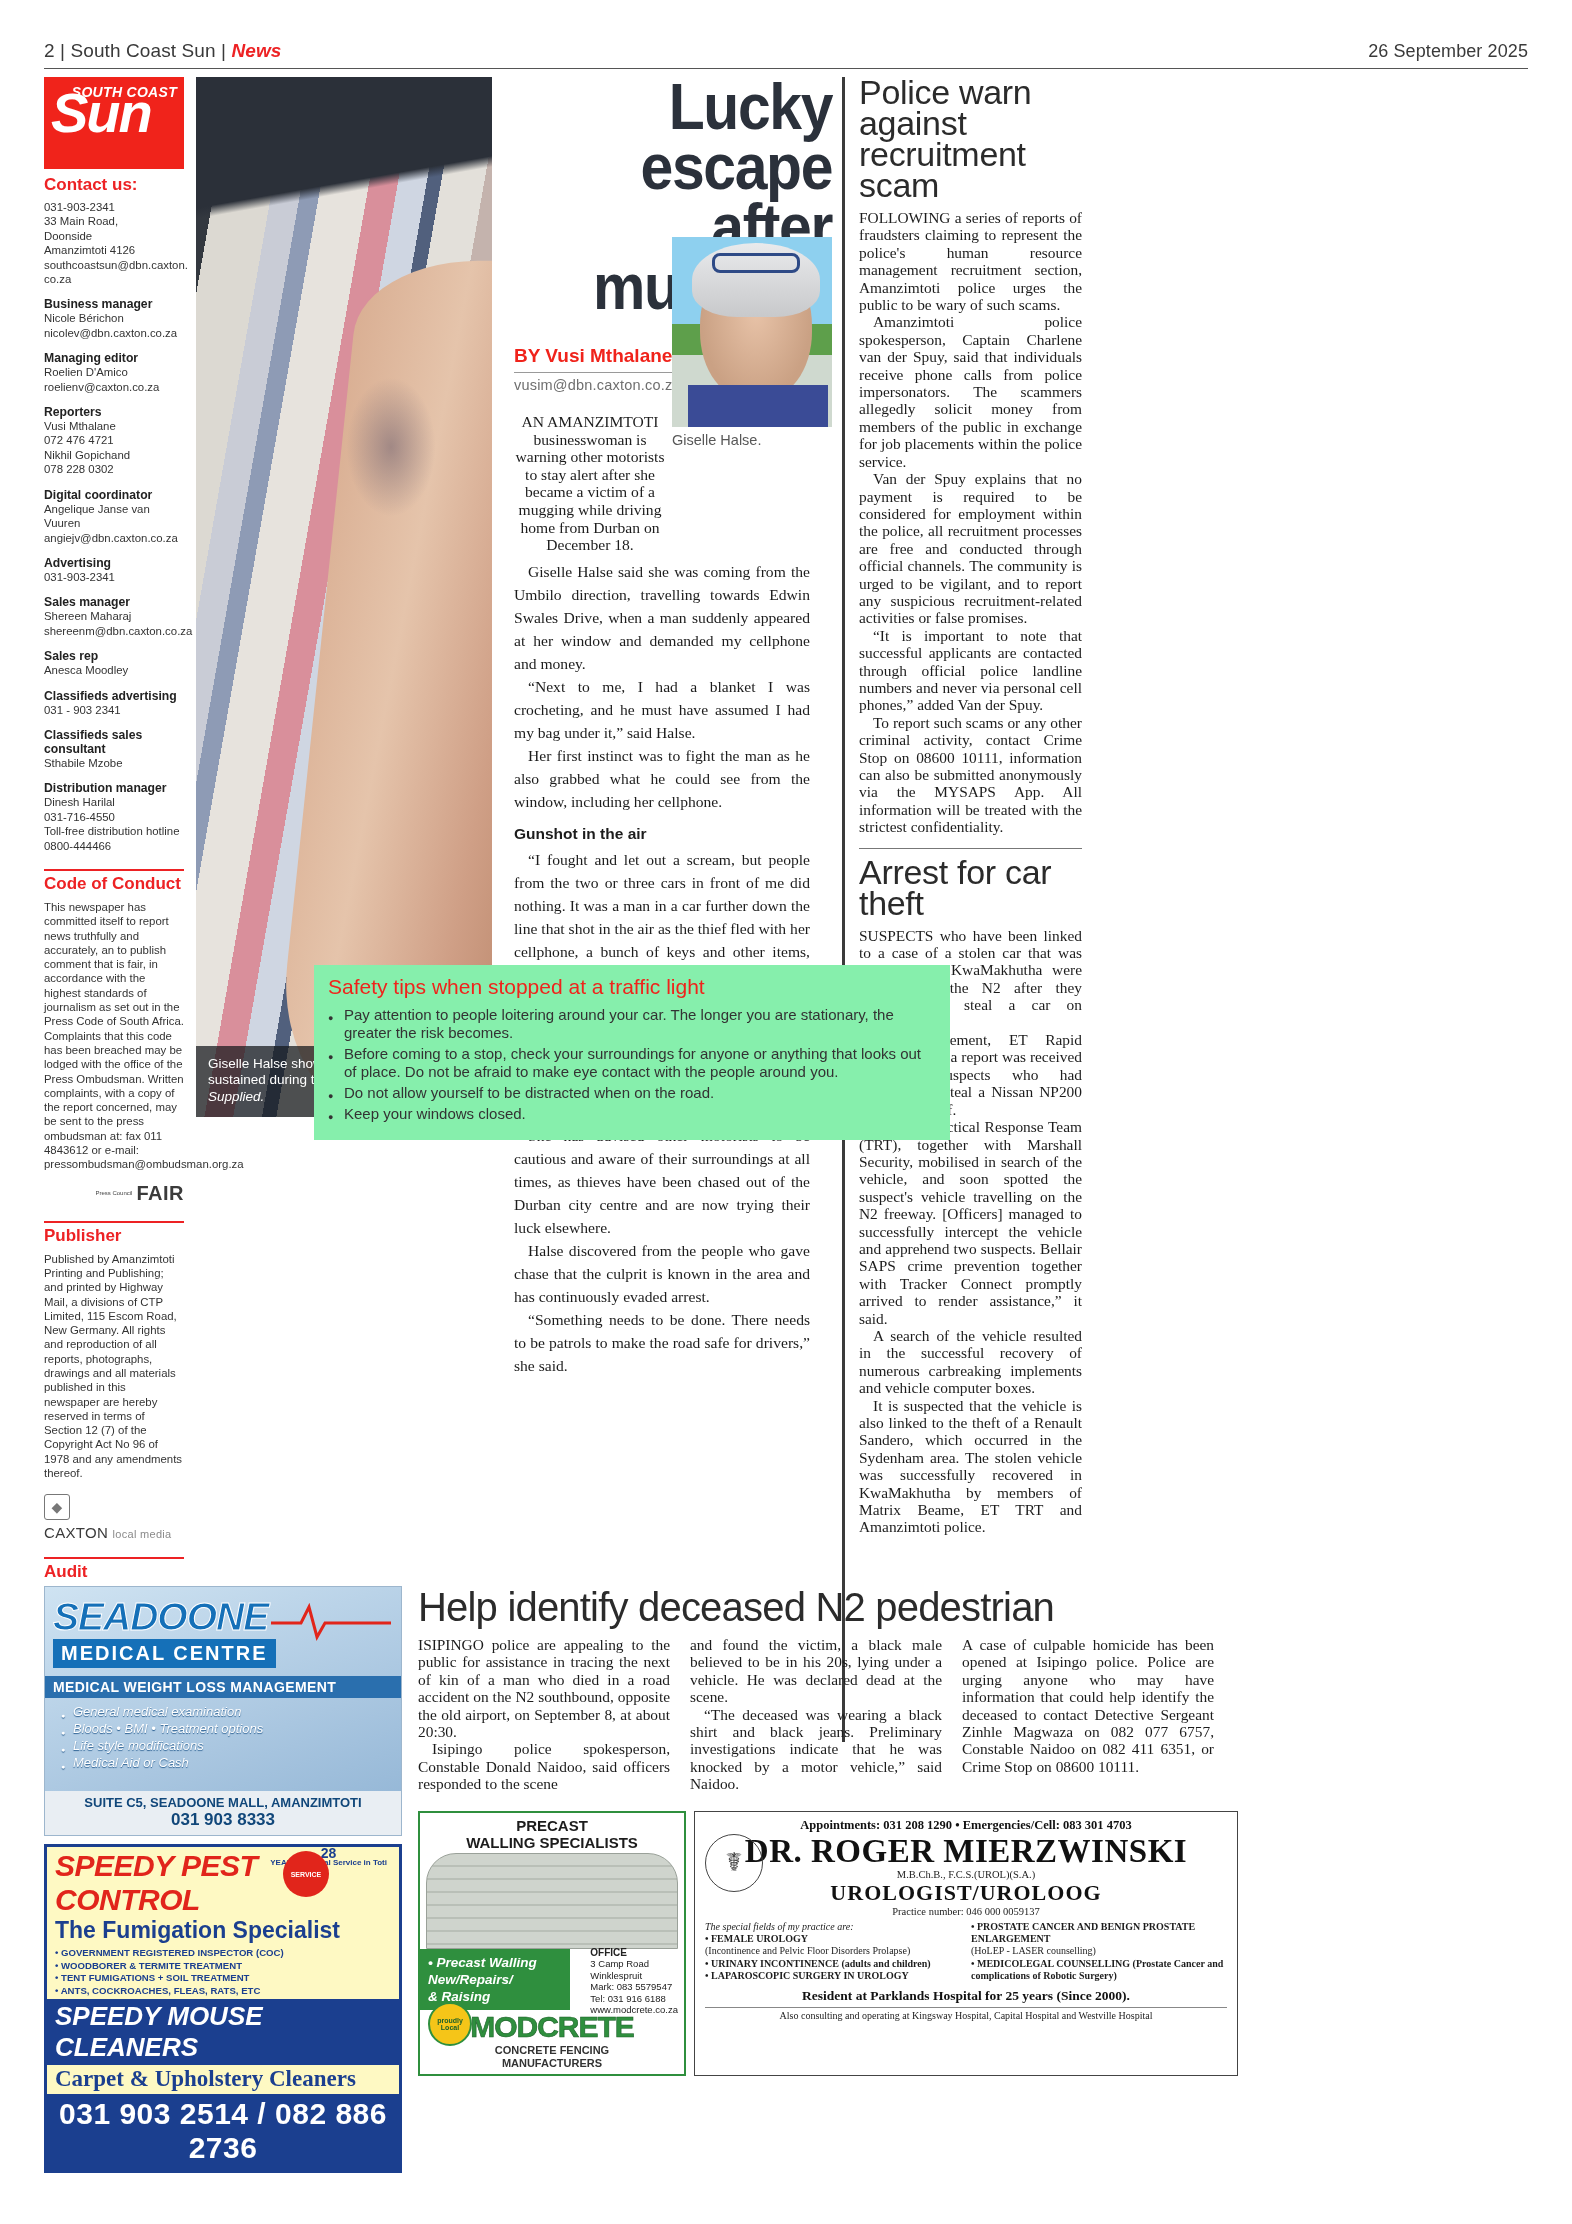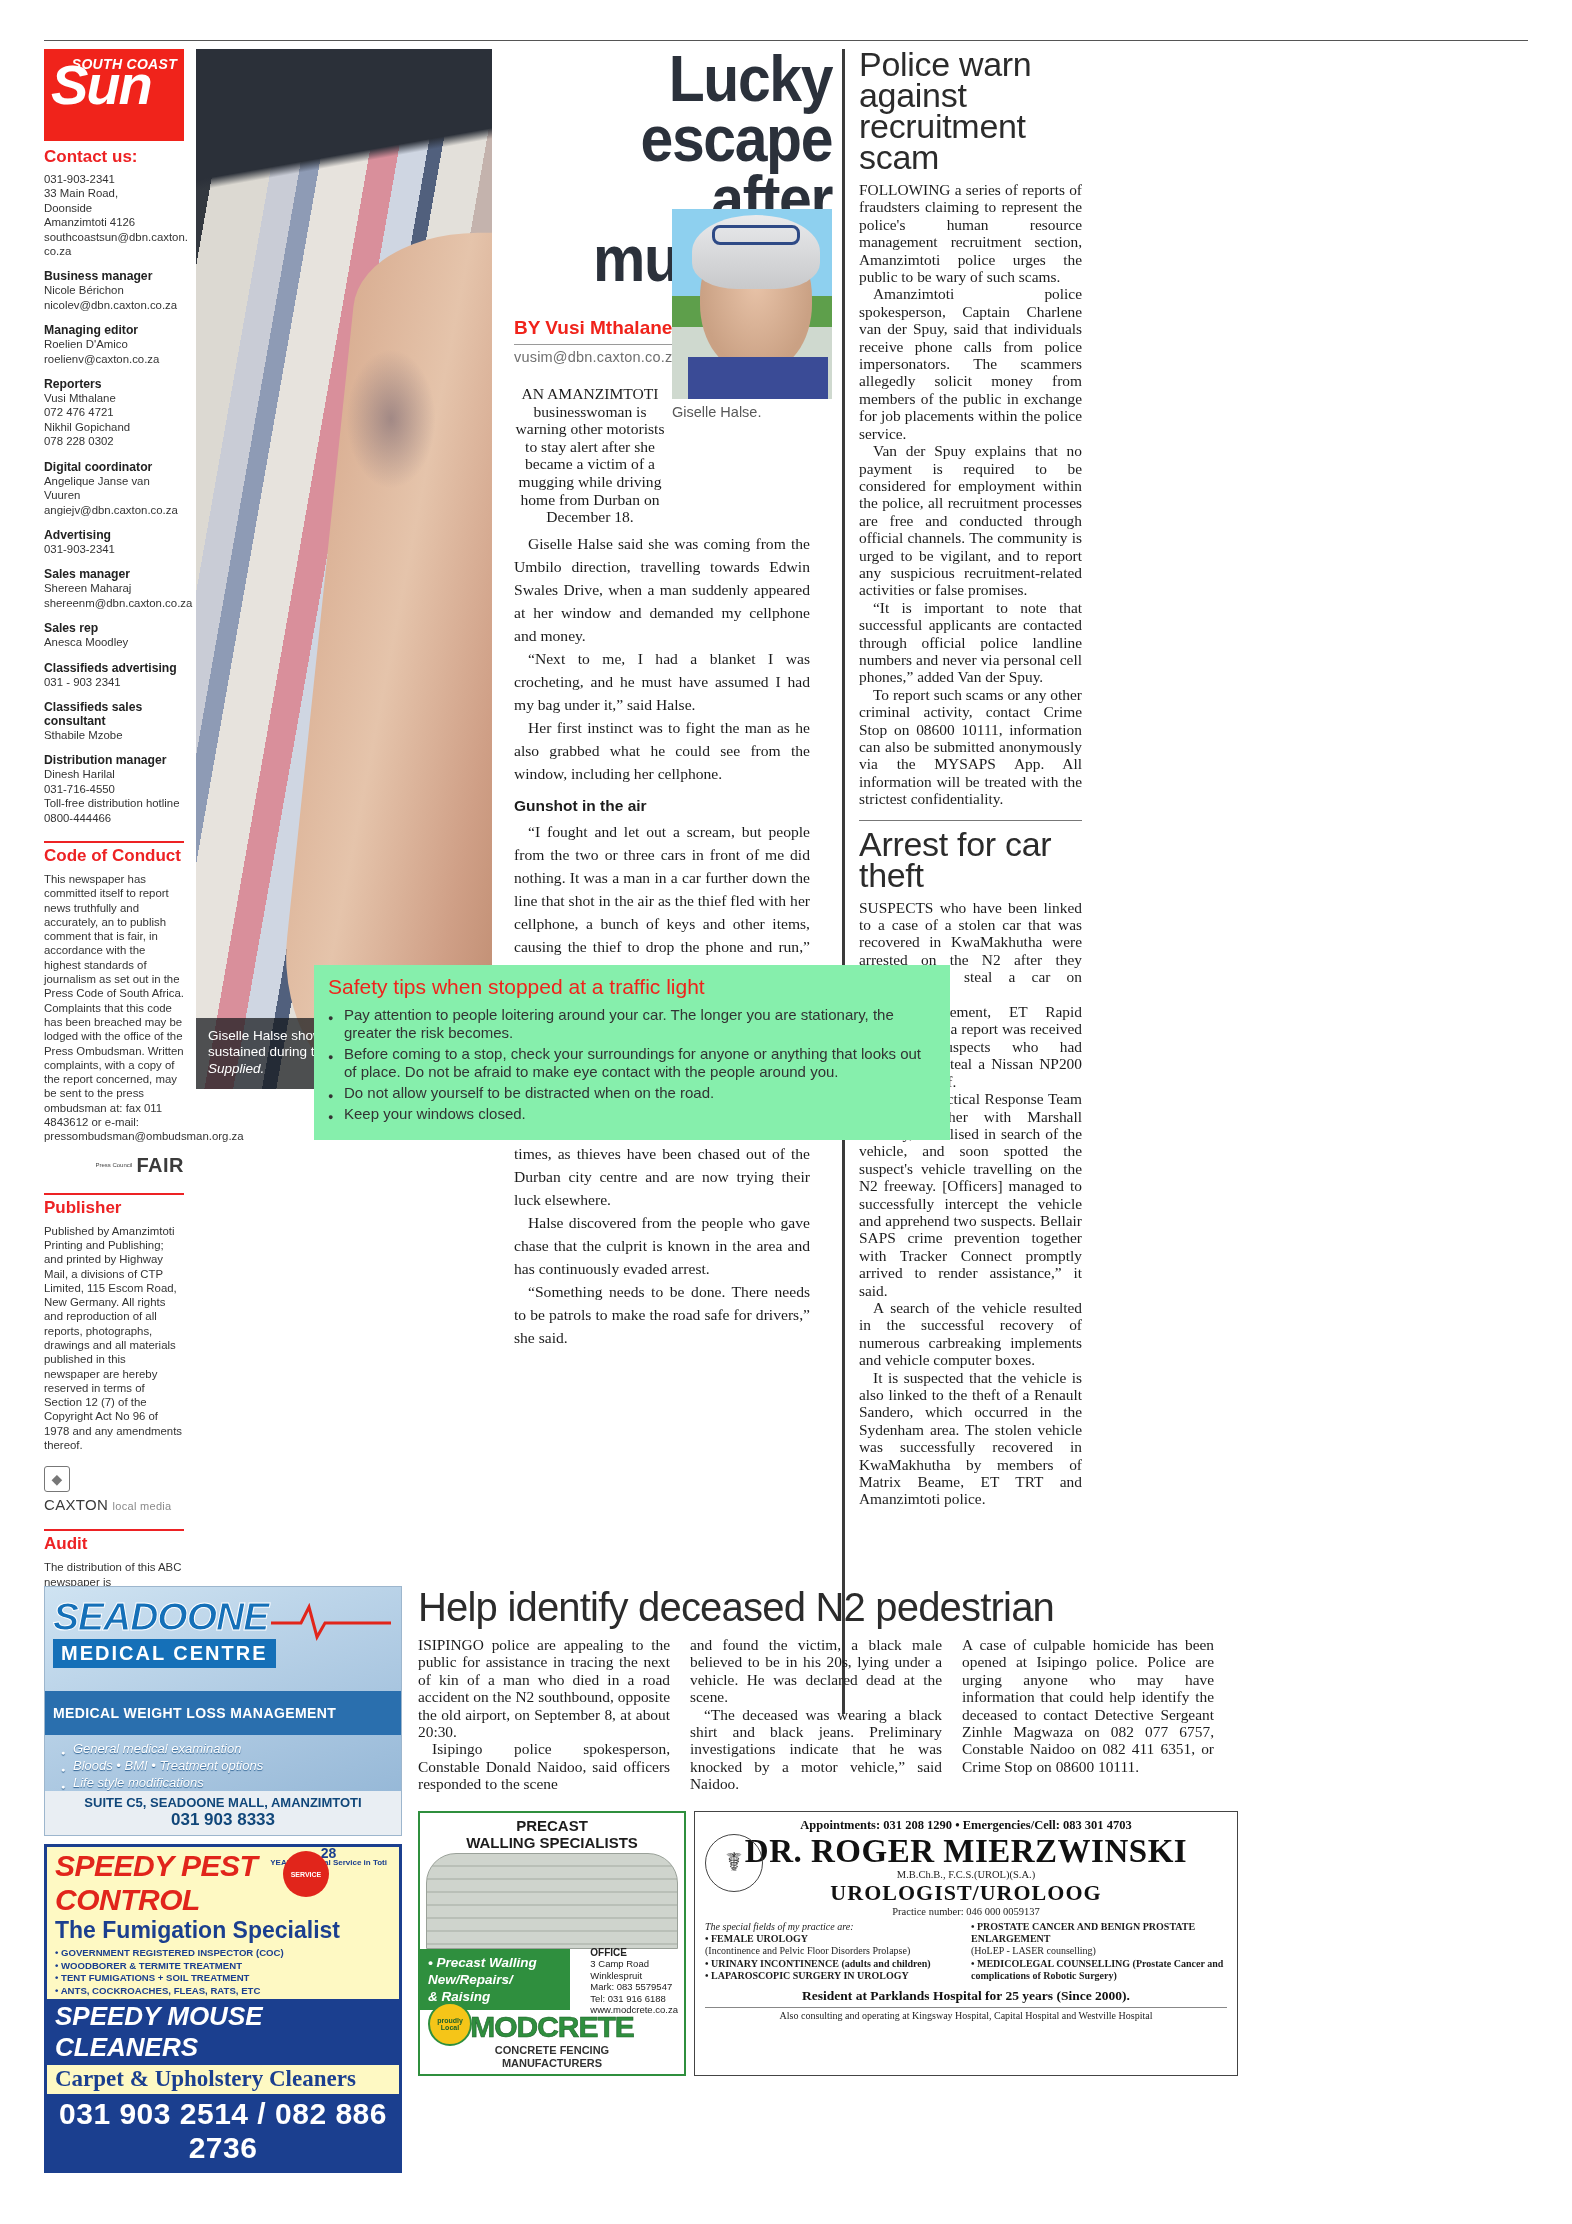--- a/index.html
+++ b/index.html
@@ -153,21 +153,21 @@
   .ad-seadoone { width:358px; height:250px; position:relative; overflow:hidden;
      background:linear-gradient(160deg,#cfe3f2,#a9c6e0 60%,#8fb3d4);
      border:1px solid #9db6cd; }
   .ad-seadoone .sd-title { font-size:39px; font-weight:bold; font-style:italic;
      color:#1570b8; letter-spacing:-1px; padding:8px 0 0 8px;
      -webkit-text-stroke:1px #fff; }
   .ad-seadoone .sd-sub { background:#1570b8; color:#fff; font-weight:bold; font-size:20px;
      letter-spacing:2px; padding:3px 8px; display:inline-block; margin-left:8px; }
   .ad-seadoone .ecg { position:absolute; right:10px; top:14px; width:120px; height:40px; }
   .ad-seadoone .sd-h2 { color:#fff; font-weight:bold; font-size:14px; letter-spacing:.4px;
-     background:#2a6fae; padding:14px 8px; margin:23px 0 5px; }
+     background:#2a6fae; padding:3px 8px; margin:8px 0 5px; }
   .ad-seadoone ul { margin:0 0 0 16px; padding:0; }
   .ad-seadoone li { list-style:none; color:#fff; font-size:13px; line-height:17px;
      font-style:italic; padding-left:12px; position:relative; text-shadow:0 1px 1px #2a5f91;}
   .ad-seadoone li:before { content:"\25CF"; position:absolute; left:0; font-size:7px; top:4px;}
   .ad-seadoone .sd-foot { position:absolute; left:0; bottom:0; width:100%;
      background:#e9eef3; text-align:center; padding:4px 0 5px; }
   .ad-seadoone .sd-foot .a { font-weight:bold; font-size:13px; color:#11477a; }
   .ad-seadoone .sd-foot .b { font-weight:bold; font-size:17px; color:#11477a; }
 
   
@@ -238,20 +238,30 @@
      border-radius:50%; border:1.5px solid #444; display:flex; align-items:center;
      justify-content:center; font-size:26px; color:#444; }
 
   .ads-row2 { display:flex; gap:8px; margin-top:8px; }
 </style>
 </head>
 <body>
 
 <div class="page">
 
+  <div class="pagehead">
+    <div class="left">
+      <span>2</span>
+      <span> | </span>
+      <span>South Coast Sun</span>
+      <span> | </span>
+      <span class="news">News</span>
+    </div>
+    <div class="right">26 September 2025</div>
+  </div>
   <div class="rule-top"></div>
 
   <div class="grid">
 
     <div class="col-side">
 
       <div class="logo">
         <div class="sun">Sun</div>
         <div class="sc">SOUTH COAST</div>
       </div>

